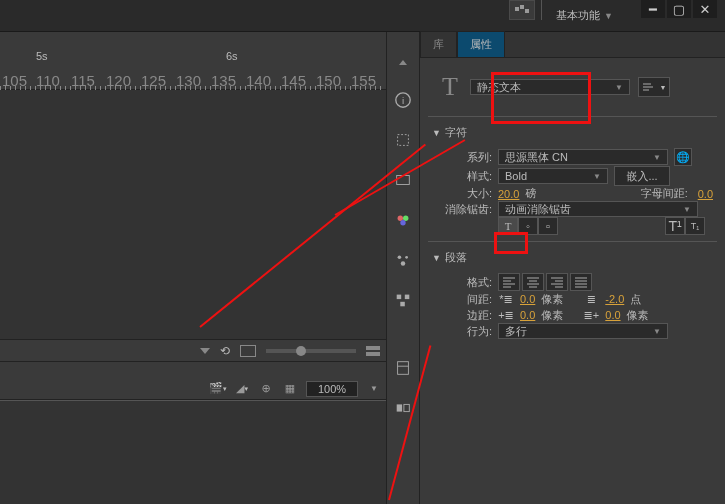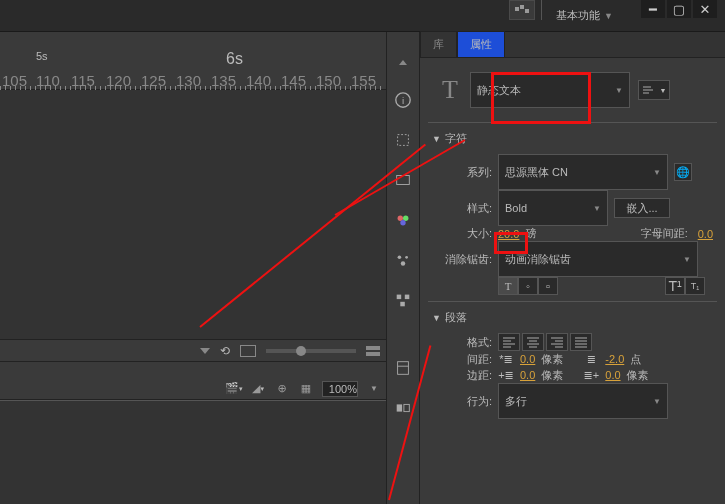--- a/index.html
+++ b/index.html
@@ -23,36 +23,36 @@
 .ruler-line { position:absolute; top:14px; left:0; right:0; height:14px; background:repeating-linear-gradient(90deg,#888 0 1px,transparent 1px 5px);}
 .timeline-body { height:250px; background:#333; border-bottom:1px solid #222; position:relative;}
 .timeline-ctrl { height:22px; background:#3a3a3a; border-bottom:1px solid #222; display:flex; align-items:center; justify-content:flex-end; padding:0 6px; gap:10px;}
 .timeline-ctrl .tri { width:0;height:0;border-left:5px solid transparent;border-right:5px solid transparent;border-top:6px solid #888; cursor:pointer;}
 .timeline-ctrl .loop { font-size:12px; cursor:pointer;}
 .timeline-ctrl .slider { width:90px; height:4px; background:#555; position:relative;}
 .timeline-ctrl .slider .thumb{ width:10px;height:10px;background:#888;border-radius:50%; position:absolute; top:-3px; left:30px;}
 
 .stage-ctrl { height:22px; background:#3a3a3a; border-bottom:1px solid #222; display:flex; align-items:center; justify-content:flex-end; padding:0 4px; gap:8px;}
 .stage-ctrl .ico { width:16px; height:16px; display:flex; align-items:center; justify-content:center; cursor:pointer; color:#999;}
-.zoom-box { width:36px; height:16px; background:#222; border:1px solid #555; display:flex; align-items:center; justify-content:flex-end;}
+.zoom-box { width:52px; height:16px; background:#222; border:1px solid #555; display:flex; align-items:center; justify-content:center;}
 .stage-area { flex:1; background:#333; border-top:1px solid #555;}
 
 .toolstrip .ticon { width:26px; height:26px; display:flex; align-items:center; justify-content:center; cursor:pointer; color:#aaa;}
 .toolstrip .ticon svg { width:18px; height:18px; }
 .toolstrip .tri-small { width:0;height:0;border-left:4px solid transparent;border-right:4px solid transparent;border-bottom:5px solid #888; margin-bottom:8px;}
 
 .panel-tabs { height:26px; background:#333; display:flex; align-items:flex-end; border-bottom:1px solid #222;}
-.panel-tabs .tab { padding:5px 12px; background:#1d4ed8; border:1px solid #222; border-bottom:none; cursor:pointer;}
+.panel-tabs .tab { padding:5px 12px; background:#0c4a6e; border:1px solid #222; border-bottom:none; cursor:pointer;}
 .panel-tabs .tab.inactive { background:#333; color:#888;}
 .panel-body { padding:10px 8px 4px 8px;}
 
 .prop-head { display:flex; align-items:center; gap:12px; padding:4px 6px 14px 14px;}
 .big-T { font-family:Georgia,serif; font-size:26px; color:#888;}
 .tool-title { margin-bottom:6px;}
-.dd { height:36px; background:#2a2a2a; border:1px solid #555; display:flex; align-items:center; padding:0 6px; justify-content:space-between; cursor:pointer;}
+.dd { height:16px; background:#2a2a2a; border:1px solid #555; display:flex; align-items:center; padding:0 6px; justify-content:space-between; cursor:pointer;}
 .dd .chev { font-size:8px; color:#888;}
 .text-type-row { display:flex; gap:8px; align-items:center;}
 .text-type-row .dd { width:160px;}
 .orient-btn { width:32px; height:20px; background:#2a2a2a; border:1px solid #555; display:flex; align-items:center; justify-content:center; cursor:pointer;}
 
 .section { border-top:1px solid #555; padding:8px 4px 6px 4px;}
 .section-head { display:flex; align-items:center; gap:4px; cursor:pointer; margin-bottom:8px;}
 .section-head .arr { font-size:9px;}
 .row { display:flex; align-items:center; gap:6px; margin-bottom:0; padding-left:16px;}
 .row .lbl { width:44px; text-align:right;}
@@ -96,21 +96,21 @@
     <div>▢</div>
     <div>✕</div>
   </div>
 </div>
 
 <div class="main">
   <div class="left">
     <div class="timeline-head">
       <div class="timeline-ruler">
         <span class="ruler-tick" style="left:36px;font-size:11px;color:#bbb">5s</span>
-        <span class="ruler-tick" style="left:226px;font-size:16px;color:#bbb">6s</span>
+        <span class="ruler-tick" style="left:226px;font-size:11px;color:#bbb">6s</span>
         <span class="ruler-tick" style="top:22px;left:2px">105</span>
         <span class="ruler-tick" style="top:22px;left:36px">110</span>
         <span class="ruler-tick" style="top:22px;left:71px">115</span>
         <span class="ruler-tick" style="top:22px;left:106px">120</span>
         <span class="ruler-tick" style="top:22px;left:141px">125</span>
         <span class="ruler-tick" style="top:22px;left:176px">130</span>
         <span class="ruler-tick" style="top:22px;left:211px">135</span>
         <span class="ruler-tick" style="top:22px;left:246px">140</span>
         <span class="ruler-tick" style="top:22px;left:281px">145</span>
         <span class="ruler-tick" style="top:22px;left:316px">150</span>

